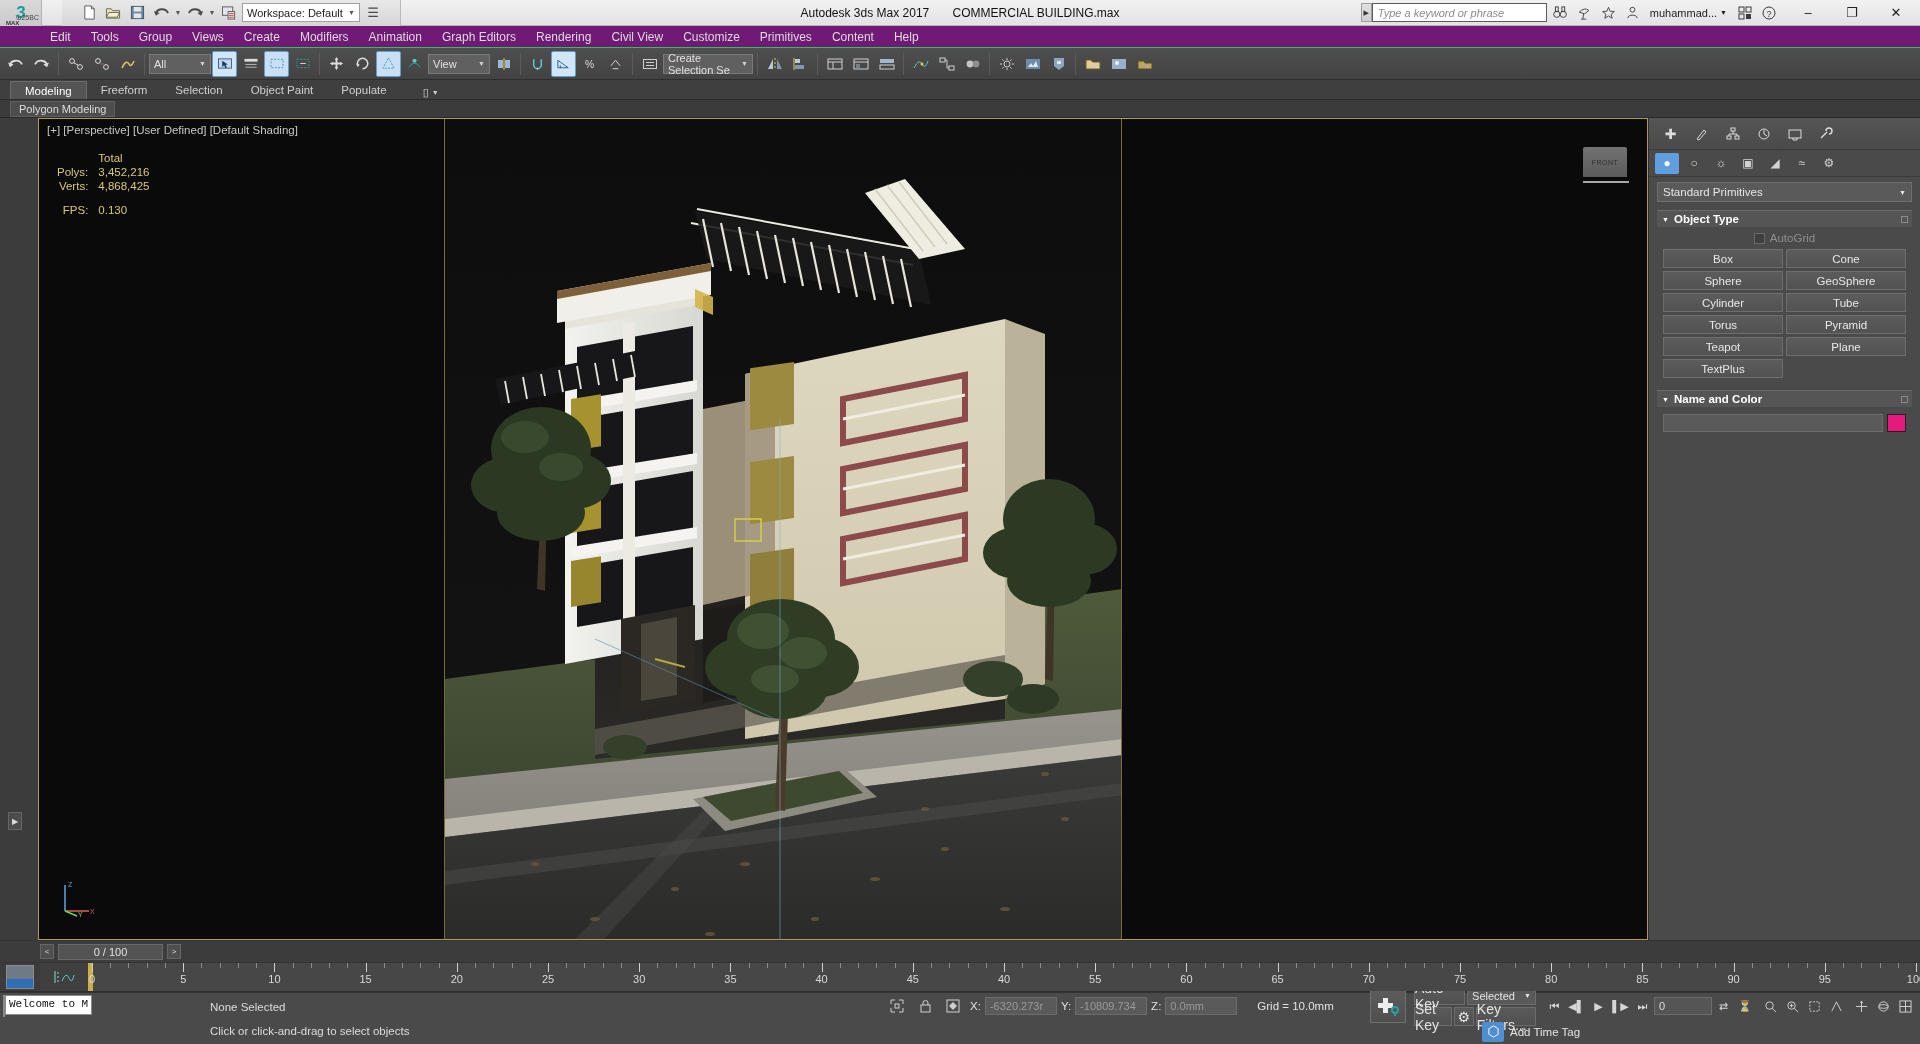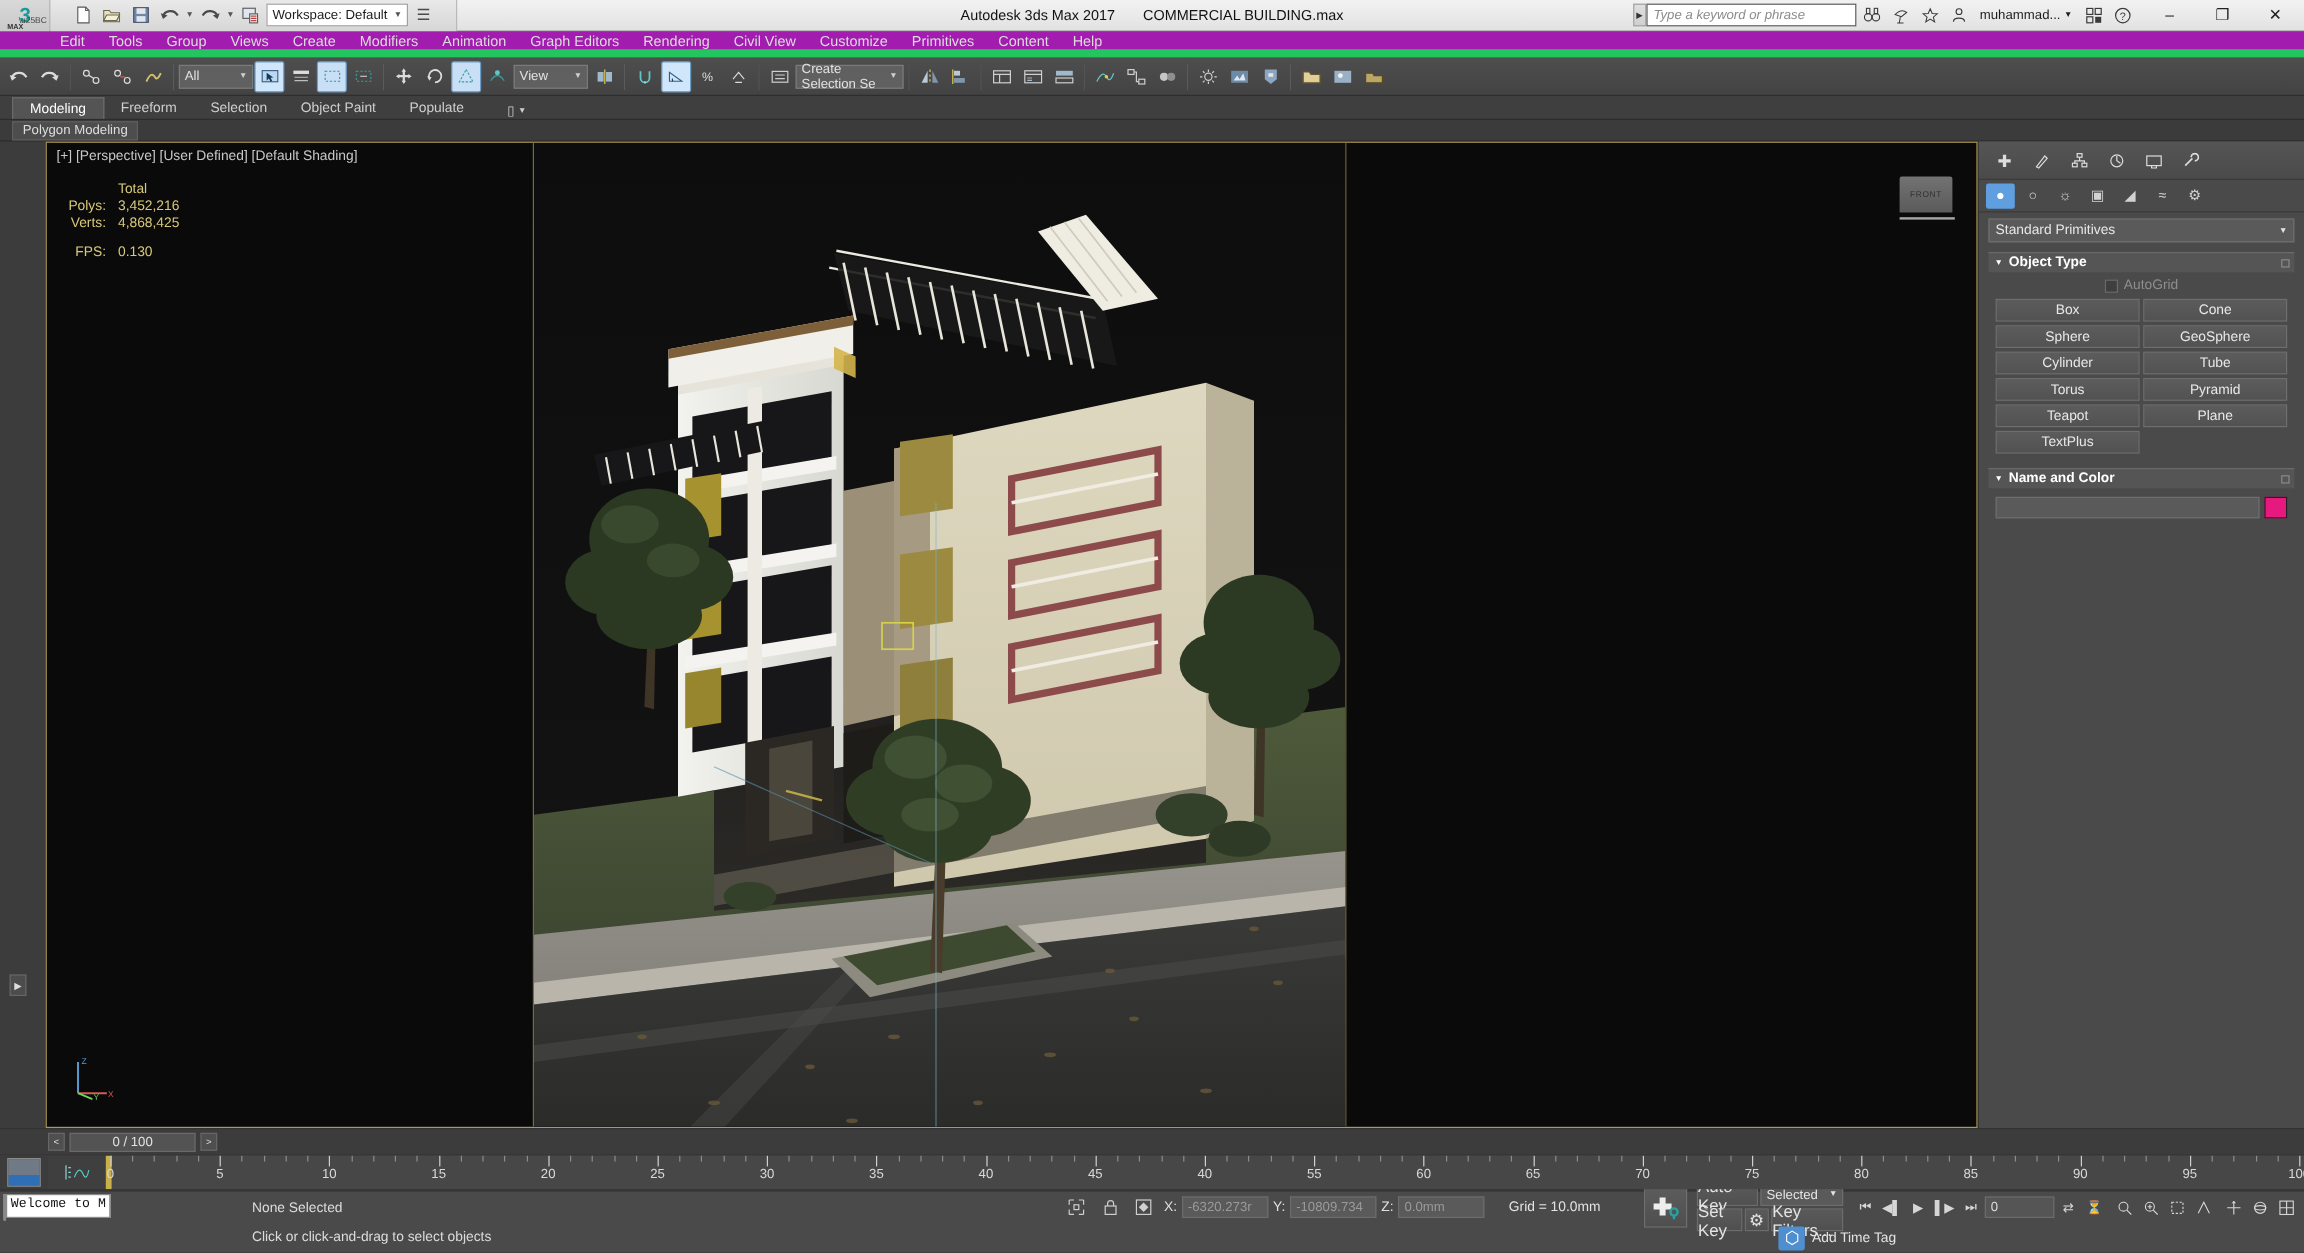--- a/index.html
+++ b/index.html
@@ -20,21 +20,21 @@
   }
   .maxlogo{
     width:42px; height:26px; background:linear-gradient(#d9d9d9,#c9c9c9);
     display:flex; align-items:center; justify-content:center; position:relative;
     border-right:1px solid #b0b0b0;
   }
   .maxlogo .glyph{ font-size:17px; font-weight:bold; color:#1a9b9b; line-height:1; letter-spacing:-1px;}
   .maxlogo .sub{ position:absolute; bottom:0px; left:6px; font-size:6px; font-weight:bold; color:#333;}
   .maxlogo .arw{ position:absolute; right:2px; bottom:5px; font-size:7px; color:#444;}
   .qat{ display:flex; align-items:center; gap:2px; padding:0 16px; height:26px;
-        background:linear-gradient(#e9e9e9,#d6d6d6); border-right:1px solid #b9b9b9;}
+        background:linear-gradient(#e9e9e9,#d6d6d6); border-right:1px solid #b9b9b9;margin-left:20px;}
   .qicon{ width:22px;height:20px;display:flex;align-items:center;justify-content:center;
           font-size:13px; color:#4a4a4a; cursor:default;}
   .qarrow{ font-size:7px; color:#555; width:8px; text-align:center;}
   .wsbox{ height:19px; min-width:118px; background:#fff; border:1px solid #a0a0a0;
           display:flex; align-items:center; padding:0 4px; font-size:11px; color:#1b1b1b;}
   .wsbox .cv{ flex:1; }
   .wsbox .cb{ font-size:7px; color:#555;}
   .titlecenter{
     position:absolute; left:0; right:0; text-align:center; font-size:12px; color:#111;
     pointer-events:none;
@@ -46,22 +46,22 @@
      border:1px solid #9d9d9d; display:flex;align-items:center;justify-content:center;font-size:7px;color:#333;}
   .searchbox{ width:175px; height:19px; background:#fff; border:1px solid #5b5b5b;
      font-style:italic; color:#8b8b8b; font-size:11px; padding:0 5px; display:flex; align-items:center;}
   .ticon{ width:21px;height:21px;display:flex;align-items:center;justify-content:center;font-size:13px;color:#3a3a3a;}
   .userchip{ display:flex;align-items:center; gap:3px; font-size:11px; color:#1d1d1d; padding:0 4px;}
   .wbtns{ display:flex; height:26px; margin-left:4px;}
   .wbtn{ width:44px;height:26px;display:flex;align-items:center;justify-content:center;
          font-size:13px; color:#222;}
 
   
-  .menubar{ height:22px; background:#a21caf; display:flex; align-items:center;
-            padding-left:40px; flex:none; border-bottom:7px solid #22c55e;}
+  .menubar{ height:22px; background:#701a75; display:flex; align-items:center;
+            padding-left:40px; flex:none; border-bottom:1px solid #22c55e;}
   .menuitem{ padding:0 10px; height:22px; line-height:22px; font-size:12px; color:#dcdcdc;}
 
   
   .maintoolbar{ height:32px; background:linear-gradient(#4e4e4e,#434343);
      border-bottom:1px solid #2e2e2e; display:flex; align-items:center; padding:0 3px; gap:1px; flex:none;}
   .tb{ width:25px;height:26px; display:flex;align-items:center;justify-content:center;
        border:1px solid transparent; border-radius:2px; font-size:13px; color:#d8d8d8;}
   .tb.on{ background:#d0e7fb; border-color:#6a9cc6; color:#16293d;}
   .tb.sel{ background:#c9dff5; border-color:#6a9cc6; color:#16293d;}
   .tb svg{ display:block; }

